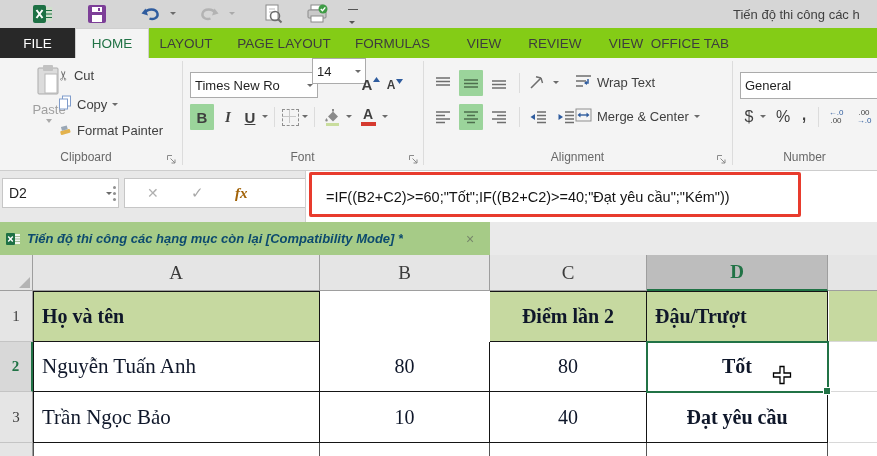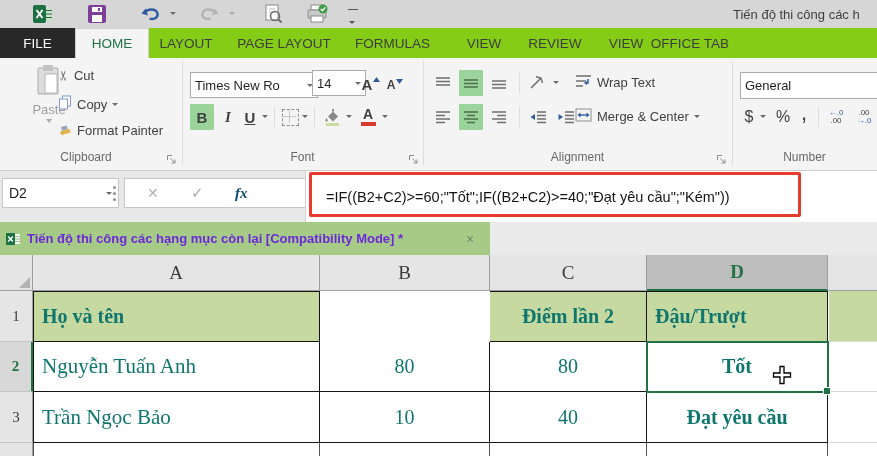--- a/index.html
+++ b/index.html
@@ -38,34 +38,34 @@
   .blue{color:#2f5c9e;}
   
   .fbar{left:0;top:171px;width:877px;height:51px;background:#e8e8e8;}
   .whitebox{position:absolute;background:#fff;border:1px solid #c6c6c6;}
   .dots3{position:absolute;width:3px;height:3px;background:#909090;border-radius:50%;
          box-shadow:0 6px 0 #909090,0 12px 0 #909090;}
   .red-annot{left:309px;top:172px;width:492px;height:45px;border:3px solid #e83b2d;border-radius:2px;z-index:40;pointer-events:none;}
   
   .doctabs{left:0;top:222px;width:877px;height:33px;background:#eaeaea;}
   .doctab{left:0;top:0;width:490px;height:33px;background:#a6cb87;display:flex;align-items:center;}
-  .doctab-title{font-size:13px;font-weight:bold;color:#6d28d9;white-space:nowrap;overflow:hidden;}
+  .doctab-title{font-size:13px;font-weight:bold;color:#0c4a6e;white-space:nowrap;overflow:hidden;font-style:italic;}
   
   .sheet{left:0;top:255px;width:877px;height:201px;background:#fff;}
   .chead{top:0;height:36px;background:#e5e5e5;border-right:1px solid #9e9e9e;border-bottom:1px solid #9e9e9e;
          font-family:"Liberation Serif",serif;font-size:19px;color:#3c3c3c;display:flex;align-items:center;justify-content:center;}
   .chead.sel{background:#bdbdbd;color:#217346;font-weight:bold;border-bottom:2px solid #217346;}
   .gut{left:0;width:33px;background:#e5e5e5;border-right:1px solid #9e9e9e;border-bottom:1px solid #c4c4c4;
        font-family:"Liberation Serif",serif;font-size:15px;color:#3c3c3c;display:flex;align-items:center;justify-content:center;}
   .gut.sel{background:#d8d8d8;color:#217346;font-weight:bold;border-right:2px solid #217346;}
   .corner{left:0;top:0;width:33px;height:36px;background:#e5e5e5;border-right:1px solid #9e9e9e;border-bottom:1px solid #9e9e9e;}
   .corner::after{content:"";position:absolute;right:2px;bottom:2px;width:0;height:0;
                  border-left:11px solid transparent;border-bottom:11px solid #b3b3b3;}
   .cell{border-right:1px solid #151515;border-bottom:1px solid #151515;background:#fff;
-        font-family:"Liberation Serif",serif;font-size:20px;color:#0f766e;display:flex;align-items:center;}
+        font-family:"Liberation Serif",serif;font-size:20px;color:#0f172a;display:flex;align-items:center;}
   .cell.first{border-left:1px solid #151515;}
   .cell.ctr{justify-content:center;}
   .cell.lft{padding-left:8px;}
   .cell.hdr{background:#c6d9a0;font-weight:bold;border-top:1px solid #151515;}
   .cell.b{font-weight:bold;}
   .egrid{background:#fff;border-bottom:1px solid #d8d8d8;}
   .sel-rect{left:646px;top:86px;width:183px;height:52px;border:2px solid #217346;z-index:30;pointer-events:none;}
   .sel-handle{position:absolute;right:-4px;bottom:-4px;width:6px;height:6px;background:#217346;border:1px solid #fff;}
   .icon-line{stroke:#6e6e6e;stroke-width:1.6;}
 </style>
@@ -181,21 +181,21 @@
             <path d="M4.5 4.5 L9 9 M9 5.5 V9 H5.5" stroke="#8a8a8a" fill="none"></path>
           </svg>
       </div>
     </div>
 
     <div class="abs" style="left:182px;top:0;width:241px;height:113px;">
       <div class="combo" style="left:8px;top:14px;width:118px;height:24px;">
         <span style="overflow:hidden;white-space:nowrap;">Times New Ro</span>
         <span class="caret sm"></span>
       </div>
-      <div class="combo" style="left:130px;top:12px;width:44px;height:24px;">
+      <div class="combo" style="left:130px;top:0;width:44px;height:24px;">
         <span>14</span>
         <span class="caret sm"></span>
       </div>
       <div class="ibtn" style="left:178px;top:14px;width:22px;height:24px;">
         <span class="bold-letter" style="font-size:15px;">A</span>
         <svg width="7" height="7" style="margin:-8px 0 0 1px;">
             <path d="M3.5 0 L7 5 L0 5 Z" fill="#2f5c9e"></path>
           </svg>
       </div>
       <div class="ibtn" style="left:202px;top:16px;width:22px;height:22px;">
@@ -351,21 +351,21 @@
 
   <div class="abs fbar">
     <div class="whitebox flexl" style="left:2px;top:7px;width:103px;height:28px;padding:0 6px;">
       <span style="font-size:14px;color:#1f1f1f;">D2</span>
       <span class="caret sm" style="margin-left:auto;"></span>
     </div>
     <span class="dots3 abs" style="left:113px;top:15px;"></span>
     <div class="whitebox flexl" style="left:124px;top:7px;width:180px;height:28px;">
       <span style="position:absolute;left:22px;font-size:14px;color:#b0b0b0;">✕</span>
       <span style="position:absolute;left:66px;font-size:15px;color:#a8a8a8;">✓</span>
-      <span style="position:absolute;left:110px;font-size:15px;color:#0c4a6e;font-style:italic;font-family:'Liberation Serif',serif;font-weight:bold;">fx</span>
+      <span style="position:absolute;left:110px;font-size:15px;color:#a16207;font-style:italic;font-family:'Liberation Serif',serif;font-weight:bold;">fx</span>
     </div>
     <div class="abs flexl" style="left:305px;top:0;width:572px;height:51px;background:#fff;border-left:1px solid #d0d0d0;">
       <span style="padding-left:20px;font-size:14.5px;color:#141414;white-space:nowrap;">=IF((B2+C2)&gt;=60;"Tốt";IF((B2+C2)&gt;=40;"Đạt yêu cầu";"Kém"))</span>
     </div>
   </div>
   <div class="abs red-annot"></div>
 
   <div class="abs doctabs">
     <div class="abs doctab">
       <span style="margin:0 6px 0 6px;display:inline-flex;">

